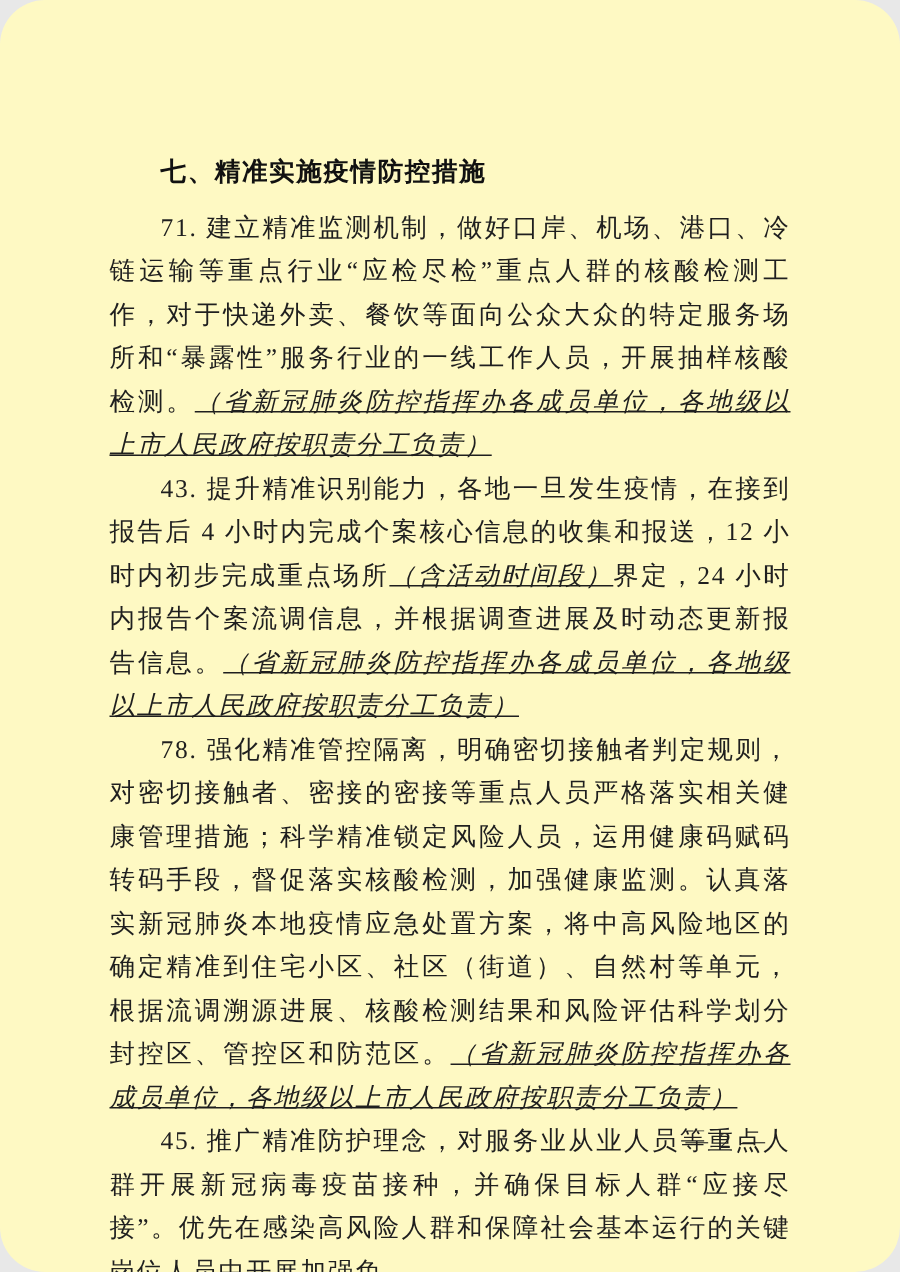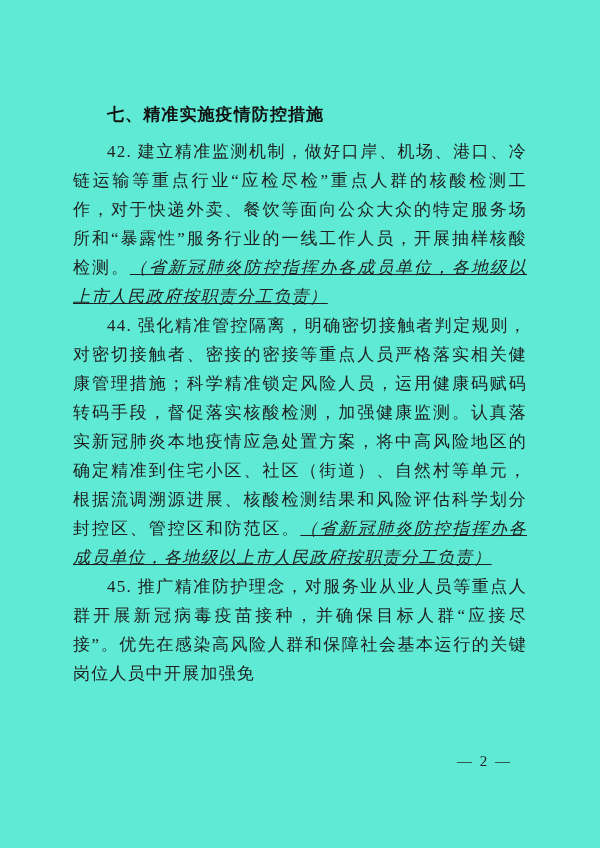--- a/index.html
+++ b/index.html
@@ -4,24 +4,25 @@
 <style>
   html, body {
     margin: 0;
     padding: 0;
     background: #e8e8e8;
   }
   .page {
     position: relative;
     width: 600px;
     height: 848px;
-    background: #5eead4;
+    background: #fef9c3;
     overflow: hidden;
     font-family: "Liberation Serif", "DejaVu Serif", serif;
     color: #1f1f1f;
+    border-radius: 30px;
   }
   .content {
     position: absolute;
     left: 73px;
     top: 100px;
     width: 454px;
   }
   .heading {
     font-family: "Liberation Sans", "DejaVu Sans", sans-serif;
     font-weight: bold;
@@ -60,23 +61,24 @@
   }
 </style>
 </head>
 <body>
 
 <div class="page">
   <div class="content">
 
     <h1 class="heading">七、精准实施疫情防控措施</h1>
 
-    <p class="para"><span class="seg-body">42. 建立精准监测机制，做好口岸、机场、港口、冷链运输等重点行业“应检尽检”重点人群的核酸检测工作，对于快递外卖、餐饮等面向公众大众的特定服务场所和“暴露性”服务行业的一线工作人员，开展抽样核酸检测。</span><span class="seg-kai">（省新冠肺炎防控指挥办各成员单位，各地级以上市人民政府按职责分工负责）</span></p>
+    <p class="para"><span class="seg-body">71. 建立精准监测机制，做好口岸、机场、港口、冷链运输等重点行业“应检尽检”重点人群的核酸检测工作，对于快递外卖、餐饮等面向公众大众的特定服务场所和“暴露性”服务行业的一线工作人员，开展抽样核酸检测。</span><span class="seg-kai">（省新冠肺炎防控指挥办各成员单位，各地级以上市人民政府按职责分工负责）</span></p>
 
+    <p class="para"><span class="seg-body">43. 提升精准识别能力，各地一旦发生疫情，在接到报告后 4 小时内完成个案核心信息的收集和报送，12 小时内初步完成重点场所</span><span class="seg-kai">（含活动时间段）</span><span class="seg-body">界定，24 小时内报告个案流调信息，并根据调查进展及时动态更新报告信息。</span><span class="seg-kai">（省新冠肺炎防控指挥办各成员单位，各地级以上市人民政府按职责分工负责）</span></p>
 
-    <p class="para"><span class="seg-body">44. 强化精准管控隔离，明确密切接触者判定规则，对密切接触者、密接的密接等重点人员严格落实相关健康管理措施；科学精准锁定风险人员，运用健康码赋码转码手段，督促落实核酸检测，加强健康监测。认真落实新冠肺炎本地疫情应急处置方案，将中高风险地区的确定精准到住宅小区、社区（街道）、自然村等单元，根据流调溯源进展、核酸检测结果和风险评估科学划分封控区、管控区和防范区。</span><span class="seg-kai">（省新冠肺炎防控指挥办各成员单位，各地级以上市人民政府按职责分工负责）</span></p>
+    <p class="para"><span class="seg-body">78. 强化精准管控隔离，明确密切接触者判定规则，对密切接触者、密接的密接等重点人员严格落实相关健康管理措施；科学精准锁定风险人员，运用健康码赋码转码手段，督促落实核酸检测，加强健康监测。认真落实新冠肺炎本地疫情应急处置方案，将中高风险地区的确定精准到住宅小区、社区（街道）、自然村等单元，根据流调溯源进展、核酸检测结果和风险评估科学划分封控区、管控区和防范区。</span><span class="seg-kai">（省新冠肺炎防控指挥办各成员单位，各地级以上市人民政府按职责分工负责）</span></p>
 
     <p class="para"><span class="seg-body">45. 推广精准防护理念，对服务业从业人员等重点人群开展新冠病毒疫苗接种，并确保目标人群“应接尽接”。优先在感染高风险人群和保障社会基本运行的关键岗位人员中开展加强免</span></p>
 
   </div>
 
   <div class="page-number">— 2 —</div>
 </div>
 
 </body></html>

